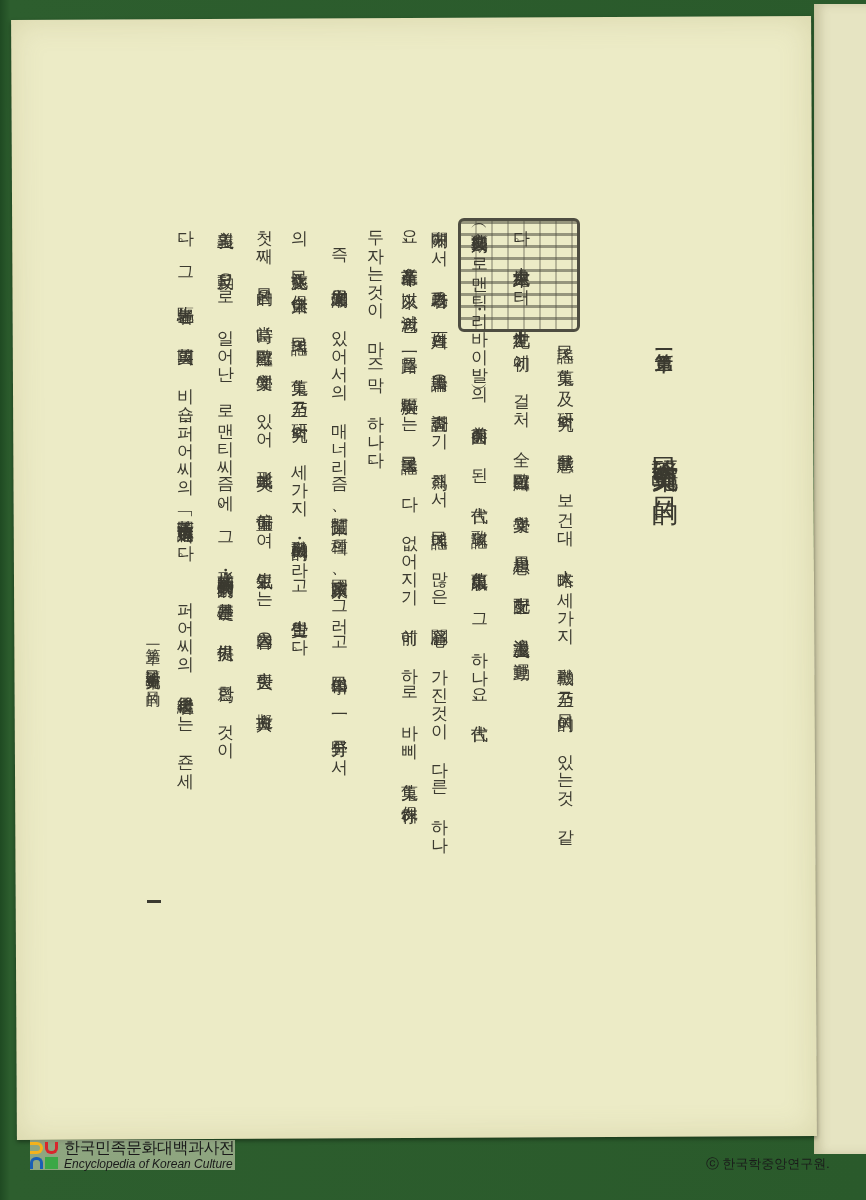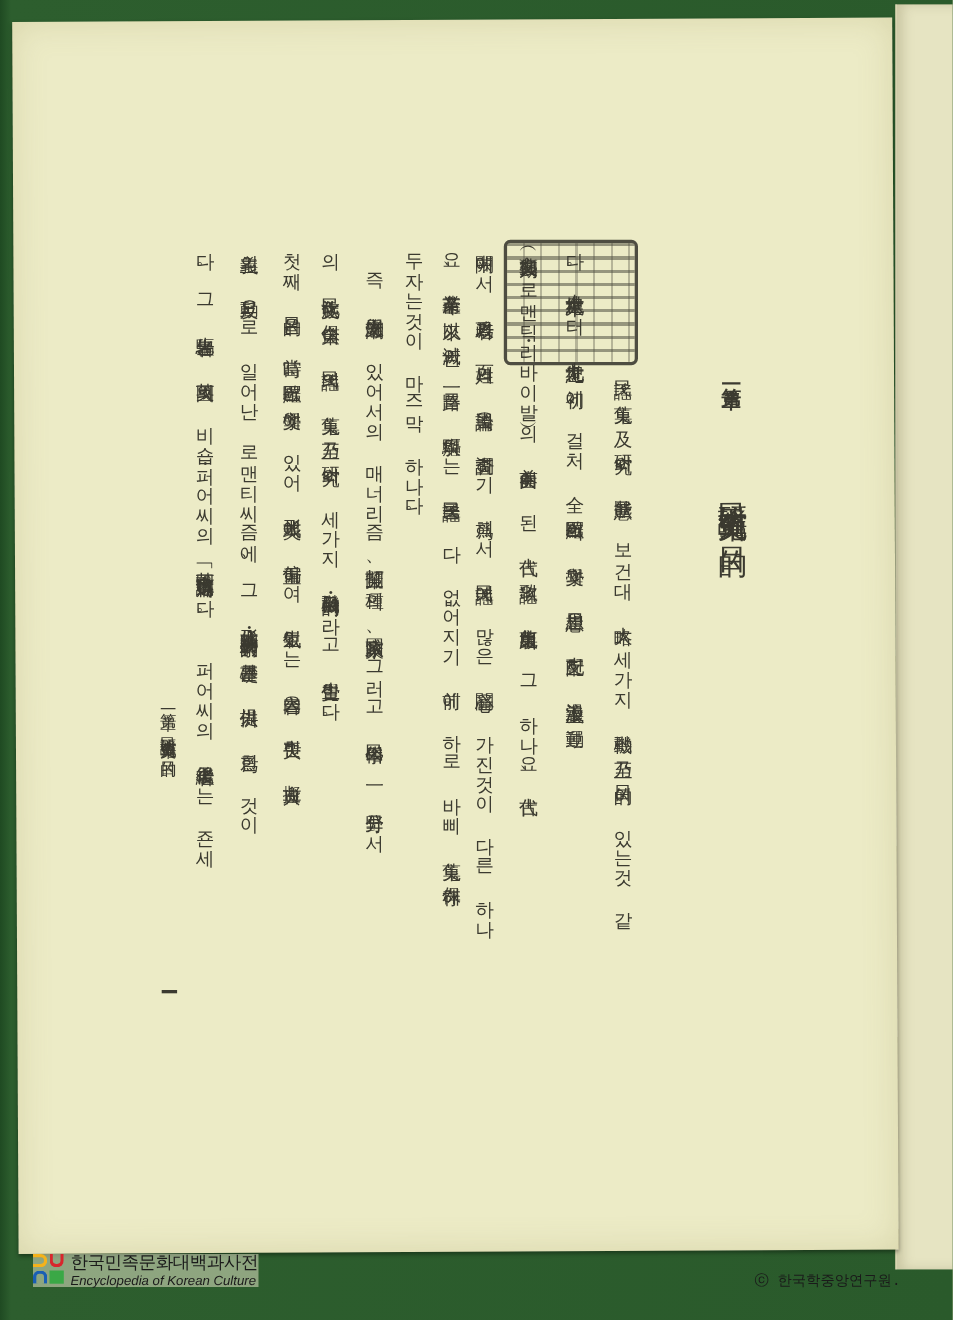--- a/index.html
+++ b/index.html
@@ -36,37 +36,37 @@
       position: absolute; left: 147px; top: 900px; width: 14px; height: 3px; background: #3b3a30;
     }
     .seal {
       position: absolute; left: 458px; top: 218px; width: 116px; height: 108px;
       border: 3px solid #3e3d33; border-radius: 6px;
       background: repeating-linear-gradient(0deg, transparent 0 9px, rgba(62,61,51,0.55) 9px 12px),
                   repeating-linear-gradient(90deg, transparent 0 14px, rgba(62,61,51,0.35) 14px 16px);
       opacity: 0.9;
     }
     .watermark-left {
-      position: absolute; left: 30px; top: 1140px; display: flex; align-items: flex-start; gap: 4px;
+      position: absolute; left: 30px; top: 1140px; display: flex; align-items: flex-end; gap: 4px;
       background: rgba(240,238,210,0.5);
     }
     .logo {
       width: 30px; height: 28px; position: relative;
     }
     .logo span { position: absolute; display: block; }
     .logo .q1 { left: 0; top: 0; width: 13px; height: 12px; border: 3px solid #f4b21b; border-left: none; border-radius: 0 6px 6px 0; box-sizing: border-box; }
     .logo .q2 { left: 15px; top: 0; width: 13px; height: 12px; border: 3px solid #d8262c; border-top: none; border-radius: 0 0 6px 6px; box-sizing: border-box; }
     .logo .q3 { left: 0; top: 15px; width: 13px; height: 12px; border: 3px solid #1a5fb4; border-bottom: none; border-radius: 6px 6px 0 0; box-sizing: border-box; }
     .logo .q4 { left: 15px; top: 15px; width: 13px; height: 12px; background: #3aa846; }
     .wm-text { display: flex; flex-direction: column; line-height: 1; }
     .wm-ko { font-family: "DejaVu Sans", sans-serif; font-size: 16px; color: #1a1a1a; letter-spacing: -0.5px; }
     .wm-en { font-family: "Liberation Sans", sans-serif; font-size: 12px; color: #1a1a1a; margin-top: 2px; font-style: italic; }
     .watermark-right {
-      position: absolute; left: 686px; top: 1155px;
-      font-family: Liberation Mono, monospace; font-size: 13px; color: #1a1a1a;
+      position: absolute; left: 706px; top: 1155px;
+      font-family: Liberation Serif, serif; font-size: 13px; color: #1a1a1a;
     }
   </style>
 </head>
 <body>
 
 <div class="cover-edge"></div>
 <div class="next-page"></div>
 
 <div class="page">
 </div>

